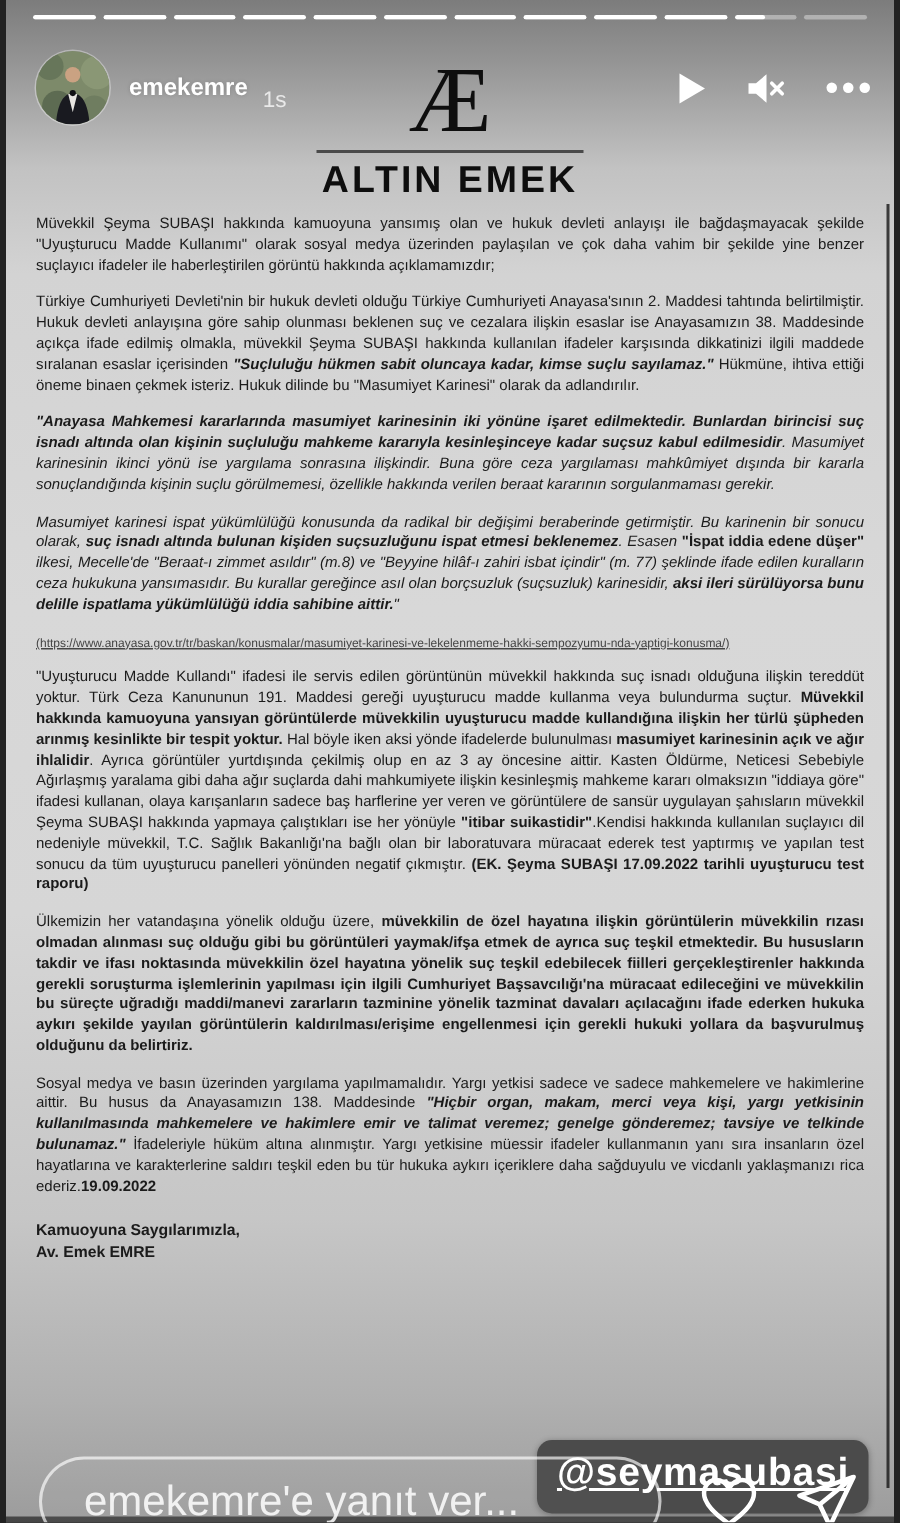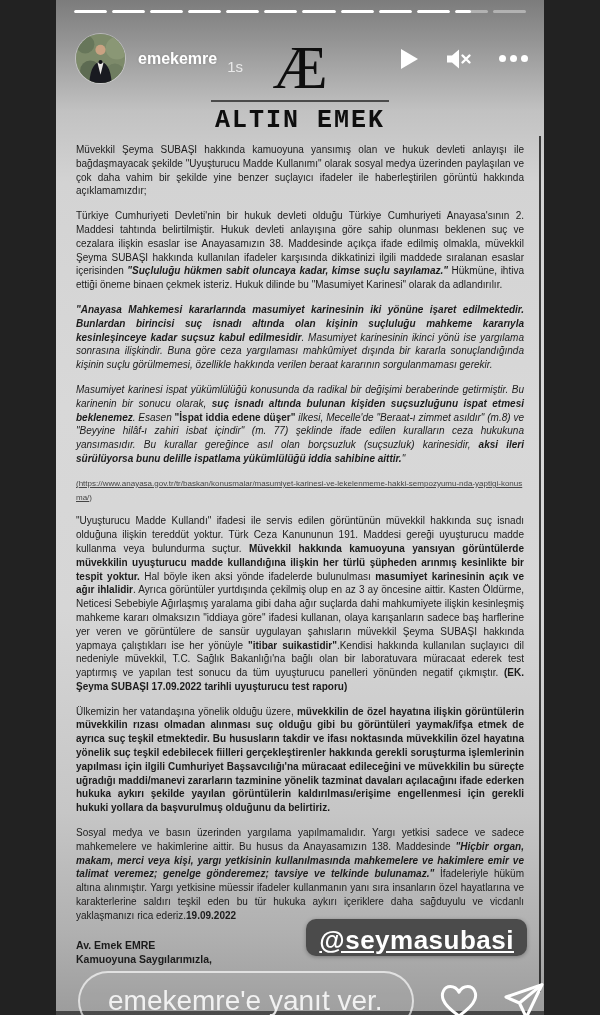--- a/index.html
+++ b/index.html
@@ -1,20 +1,20 @@
 <!DOCTYPE html>
 <html><head>
 <meta charset="utf-8">
 <style>
   * { margin:0; padding:0; box-sizing:border-box; }
   html,body { background:#222; }
   body { font-family:"Liberation Sans", sans-serif; }
 
   .story {
-    position:relative; width:488px; height:1015px; margin:0 auto; overflow:hidden;
+    position:relative; width:592px; height:1015px; margin:0 auto; overflow:hidden;
     background:linear-gradient(180deg,
       #7c7c7c 0%, #949494 4%, #c2c2c2 11%, #d3d3d3 18%,
       #d8d8d8 40%, #d6d6d6 60%, #c6c6c6 80%, #b0b0b0 92%, #9c9c9c 100%);
   }
 
   
   .progress { position:absolute; top:10px; left:18px; right:18px; display:flex; gap:5px; height:3px; }
   .seg { flex:1; height:3px; border-radius:2px; background:rgba(255,255,255,.38); overflow:hidden; }
   .seg-fill { height:100%; background:#fff; border-radius:2px; }
 
@@ -27,40 +27,40 @@
   .time { margin-left:10px; font-size:15px; color:rgba(255,255,255,.75);margin-top:15px; }
   .actions { margin-left:auto; display:flex; align-items:center; gap:27px; }
   .icon-btn { display:flex; align-items:center; justify-content:center; cursor:pointer; background:none; border:none; padding:0; }
   .dots { display:flex; gap:4px; }
   .dots i { width:7px; height:7px; border-radius:50%; background:#fff; display:block; }
 
   
   .logo { position:absolute; top:36px; left:0; right:0; text-align:center; z-index:4; color:#0e0e0e; }
   .monogram { font-family:"Liberation Serif", serif; font-size:62px; line-height:62px; font-weight:500; }
   .logo-rule { width:178px; height:2px; background:#4a4a4a; margin:2px auto 4px; }
-  .logo-name { font-family:Liberation Mono, monospace; font-size:25px; font-weight:600; letter-spacing:2px; }
+  .logo-name { font-family:Liberation Sans, sans-serif; font-size:25px; font-weight:600; letter-spacing:2px; }
 
   
   .document { position:absolute; top:143px; left:20px; right:20px; color:#1b1b1b;
               font-size:10px; line-height:13.8px; text-align:justify; }
   .doc-title { font-size:11px; font-weight:700; margin-bottom:15px; text-align:left; }
   .para { margin:0 0 11px; }
   .run-n { }
   .run-b { font-weight:700; }
   .run-i { font-style:italic; }
   .run-bi { font-weight:700; font-style:italic; }
   .para.link { font-size:8px; color:#454545; text-decoration:underline; margin:4px 0 10px; text-align:left; word-break:break-all; }
   .signature { margin-top:15px; font-weight:700; font-size:10.5px; line-height:14.5px; text-align:left; }
 
   .page-edge { position:absolute; top:136px; right:3px; width:2px; height:856px; background:rgba(22,22,22,.8); }
   .bottom-shade { position:absolute; left:0; right:0; bottom:0; height:4px; background:rgba(0,0,0,.55); }
 
   
-  .mention { position:absolute; top:919px; right:17px; background:#4b4b4b; border-radius:10px;
-             padding:6px 13px 0; box-shadow:0 1px 4px rgba(0,0,0,.3); cursor:pointer; z-index:6; }
+  .mention { position:absolute; top:960px; right:17px; background:#4b4b4b; border-radius:10px;
+             padding:6px 13px 12px; box-shadow:0 1px 4px rgba(0,0,0,.3); cursor:pointer; z-index:6; }
   .mention span { color:#fff; font-size:26px; font-weight:600; text-decoration:underline; letter-spacing:.5px; }
 
   
   .reply-bar { position:absolute; left:22px; right:0; top:971px; display:flex; align-items:center; z-index:7; }
   .reply-pill { width:415px; height:60px; border:2px solid rgba(255,255,255,.65); border-radius:32px;
                 display:flex; align-items:center; padding:0 28px; background:rgba(255,255,255,.03); }
   .reply-pill input { width:100%; background:transparent; border:none; outline:none;
                       font-family:"Liberation Sans", sans-serif; font-size:28px; color:#fff; }
   .reply-pill input::placeholder { color:rgba(255,255,255,.85); }
   .reply-icon { margin-left:26px; cursor:pointer; background:none; border:none; padding:0; display:flex; }
@@ -158,22 +158,22 @@
         <p class="para"><span class="run-n">Müvekkil Şeyma SUBAŞI hakkında kamuoyuna yansımış olan ve hukuk devleti anlayışı ile bağdaşmayacak şekilde "Uyuşturucu Madde Kullanımı" olarak sosyal medya üzerinden paylaşılan ve çok daha vahim bir şekilde yine benzer suçlayıcı ifadeler ile haberleştirilen görüntü hakkında açıklamamızdır;</span></p>
         <p class="para"><span class="run-n">Türkiye Cumhuriyeti Devleti'nin bir hukuk devleti olduğu Türkiye Cumhuriyeti Anayasa'sının 2. Maddesi tahtında belirtilmiştir. Hukuk devleti anlayışına göre sahip olunması beklenen suç ve cezalara ilişkin esaslar ise Anayasamızın 38. Maddesinde açıkça ifade edilmiş olmakla, müvekkil Şeyma SUBAŞI hakkında kullanılan ifadeler karşısında dikkatinizi ilgili maddede sıralanan esaslar içerisinden </span><span class="run-bi">"Suçluluğu hükmen sabit oluncaya kadar, kimse suçlu sayılamaz."</span><span class="run-n"> Hükmüne, ihtiva ettiği öneme binaen çekmek isteriz. Hukuk dilinde bu "Masumiyet Karinesi" olarak da adlandırılır.</span></p>
         <p class="para"><span class="run-bi">"Anayasa Mahkemesi kararlarında masumiyet karinesinin iki yönüne işaret edilmektedir. Bunlardan birincisi suç isnadı altında olan kişinin suçluluğu mahkeme kararıyla kesinleşinceye kadar suçsuz kabul edilmesidir</span><span class="run-i">. Masumiyet karinesinin ikinci yönü ise yargılama sonrasına ilişkindir. Buna göre ceza yargılaması mahkûmiyet dışında bir kararla sonuçlandığında kişinin suçlu görülmemesi, özellikle hakkında verilen beraat kararının sorgulanmaması gerekir.</span></p>
         <p class="para"><span class="run-i">Masumiyet karinesi ispat yükümlülüğü konusunda da radikal bir değişimi beraberinde getirmiştir. Bu karinenin bir sonucu olarak, </span><span class="run-bi">suç isnadı altında bulunan kişiden suçsuzluğunu ispat etmesi beklenemez</span><span class="run-i">. Esasen </span><span class="run-b">"İspat iddia edene düşer"</span><span class="run-i"> ilkesi, Mecelle'de "Beraat-ı zimmet asıldır" (m.8) ve "Beyyine hilâf-ı zahiri isbat içindir" (m. 77) şeklinde ifade edilen kuralların ceza hukukuna yansımasıdır. Bu kurallar gereğince asıl olan borçsuzluk (suçsuzluk) karinesidir, </span><span class="run-bi">aksi ileri sürülüyorsa bunu delille ispatlama yükümlülüğü iddia sahibine aittir.</span><span class="run-i">"</span></p>
         <p class="para link"><span class="run-n">(https://www.anayasa.gov.tr/tr/baskan/konusmalar/masumiyet-karinesi-ve-lekelenmeme-hakki-sempozyumu-nda-yaptigi-konusma/)</span></p>
         <p class="para"><span class="run-n">"Uyuşturucu Madde Kullandı" ifadesi ile servis edilen görüntünün müvekkil hakkında suç isnadı olduğuna ilişkin tereddüt yoktur. Türk Ceza Kanununun 191. Maddesi gereği uyuşturucu madde kullanma veya bulundurma suçtur. </span><span class="run-b">Müvekkil hakkında kamuoyuna yansıyan görüntülerde müvekkilin uyuşturucu madde kullandığına ilişkin her türlü şüpheden arınmış kesinlikte bir tespit yoktur.</span><span class="run-n"> Hal böyle iken aksi yönde ifadelerde bulunulması </span><span class="run-b">masumiyet karinesinin açık ve ağır ihlalidir</span><span class="run-n">. Ayrıca görüntüler yurtdışında çekilmiş olup en az 3 ay öncesine aittir. Kasten Öldürme, Neticesi Sebebiyle Ağırlaşmış yaralama gibi daha ağır suçlarda dahi mahkumiyete ilişkin kesinleşmiş mahkeme kararı olmaksızın "iddiaya göre" ifadesi kullanan, olaya karışanların sadece baş harflerine yer veren ve görüntülere de sansür uygulayan şahısların müvekkil Şeyma SUBAŞI hakkında yapmaya çalıştıkları ise her yönüyle </span><span class="run-b">"itibar suikastidir"</span><span class="run-n">.Kendisi hakkında kullanılan suçlayıcı dil nedeniyle müvekkil, T.C. Sağlık Bakanlığı'na bağlı olan bir laboratuvara müracaat ederek test yaptırmış ve yapılan test sonucu da tüm uyuşturucu panelleri yönünden negatif çıkmıştır. </span><span class="run-b">(EK. Şeyma SUBAŞI 17.09.2022 tarihli uyuşturucu test raporu)</span></p>
         <p class="para"><span class="run-n">Ülkemizin her vatandaşına yönelik olduğu üzere, </span><span class="run-b">müvekkilin de özel hayatına ilişkin görüntülerin müvekkilin rızası olmadan alınması suç olduğu gibi bu görüntüleri yaymak/ifşa etmek de ayrıca suç teşkil etmektedir. Bu hususların takdir ve ifası noktasında müvekkilin özel hayatına yönelik suç teşkil edebilecek fiilleri gerçekleştirenler hakkında gerekli soruşturma işlemlerinin yapılması için ilgili Cumhuriyet Başsavcılığı'na müracaat edileceğini ve müvekkilin bu süreçte uğradığı maddi/manevi zararların tazminine yönelik tazminat davaları açılacağını ifade ederken hukuka aykırı şekilde yayılan görüntülerin kaldırılması/erişime engellenmesi için gerekli hukuki yollara da başvurulmuş olduğunu da belirtiriz.</span></p>
         <p class="para"><span class="run-n">Sosyal medya ve basın üzerinden yargılama yapılmamalıdır. Yargı yetkisi sadece ve sadece mahkemelere ve hakimlerine aittir. Bu husus da Anayasamızın 138. Maddesinde </span><span class="run-bi">"Hiçbir organ, makam, merci veya kişi, yargı yetkisinin kullanılmasında mahkemelere ve hakimlere emir ve talimat veremez; genelge gönderemez; tavsiye ve telkinde bulunamaz."</span><span class="run-n"> İfadeleriyle hüküm altına alınmıştır. Yargı yetkisine müessir ifadeler kullanmanın yanı sıra insanların özel hayatlarına ve karakterlerine saldırı teşkil eden bu tür hukuka aykırı içeriklere daha sağduyulu ve vicdanlı yaklaşmanızı rica ederiz.</span><span class="run-b">19.09.2022</span></p>
       </div>
     <div class="signature">
+      <div>Kamuoyuna Saygılarımızla,</div>
       <div>Av. Emek EMRE</div>
-      <div>Kamuoyuna Saygılarımızla,</div>
     </div>
   </div>
 
   <div class="page-edge"></div>
 
   <div class="mention">
     <span>@seymasubasi</span>
   </div>
 
   <div class="reply-bar">

